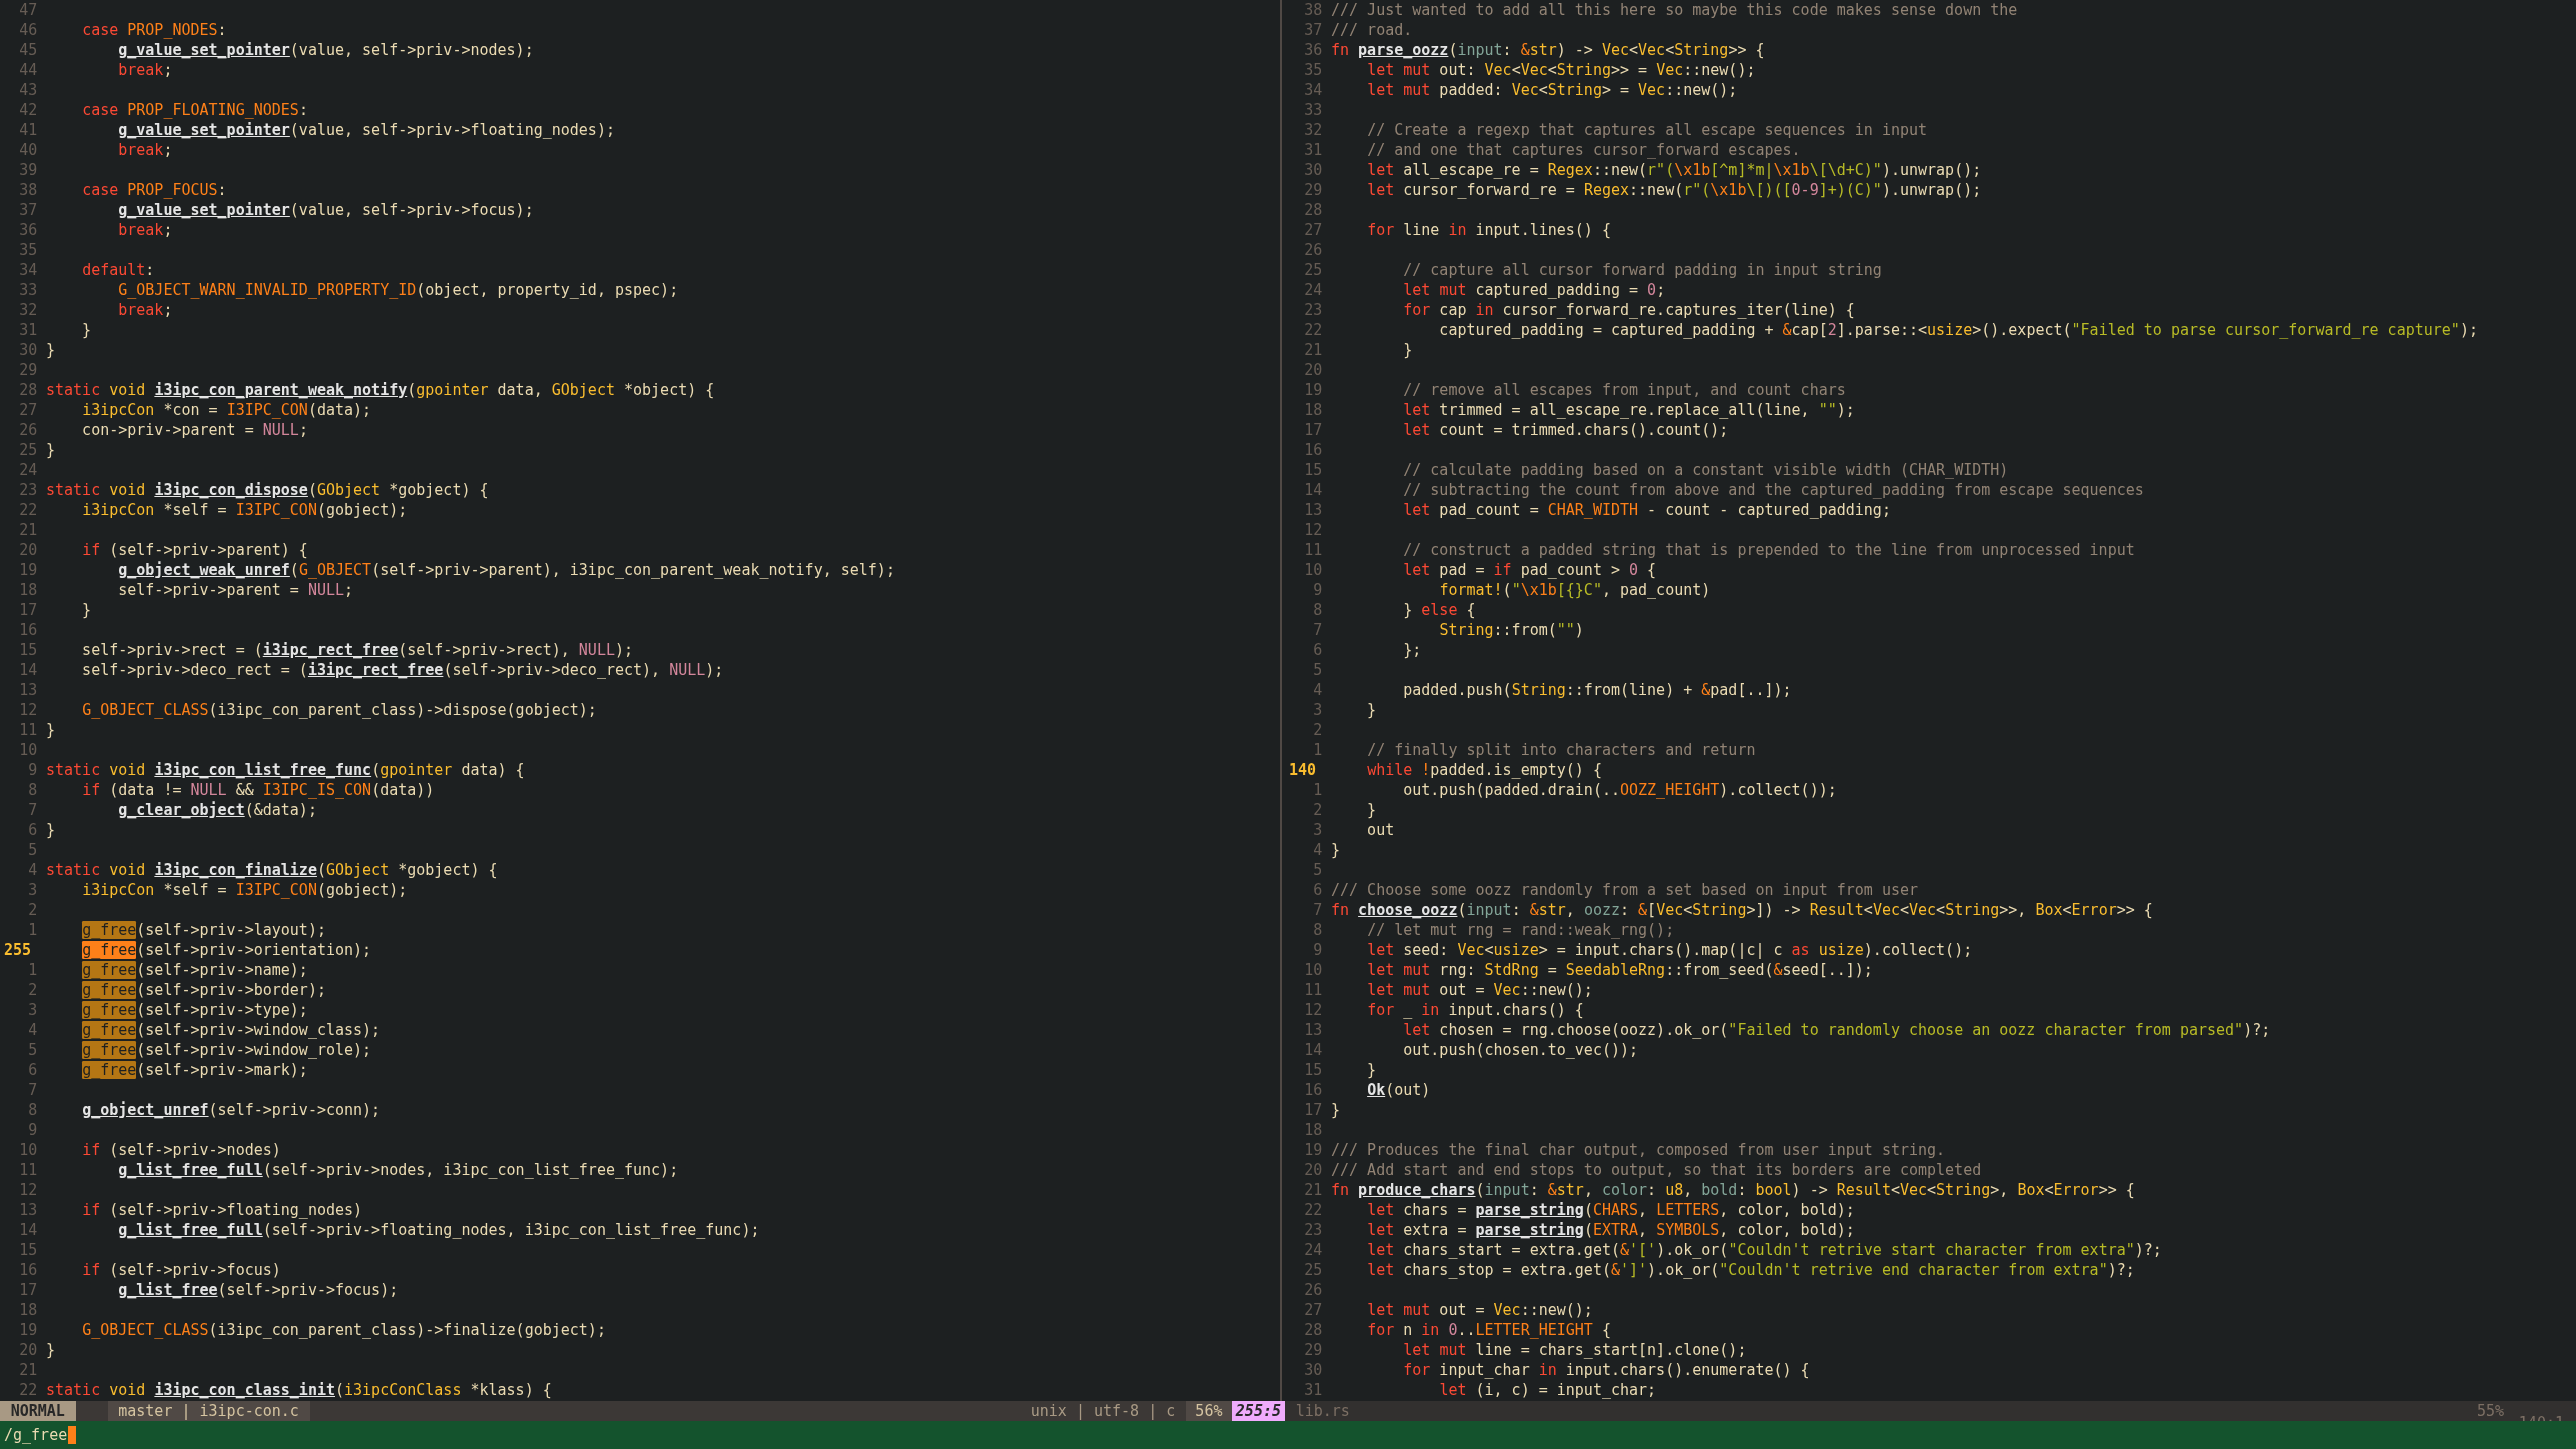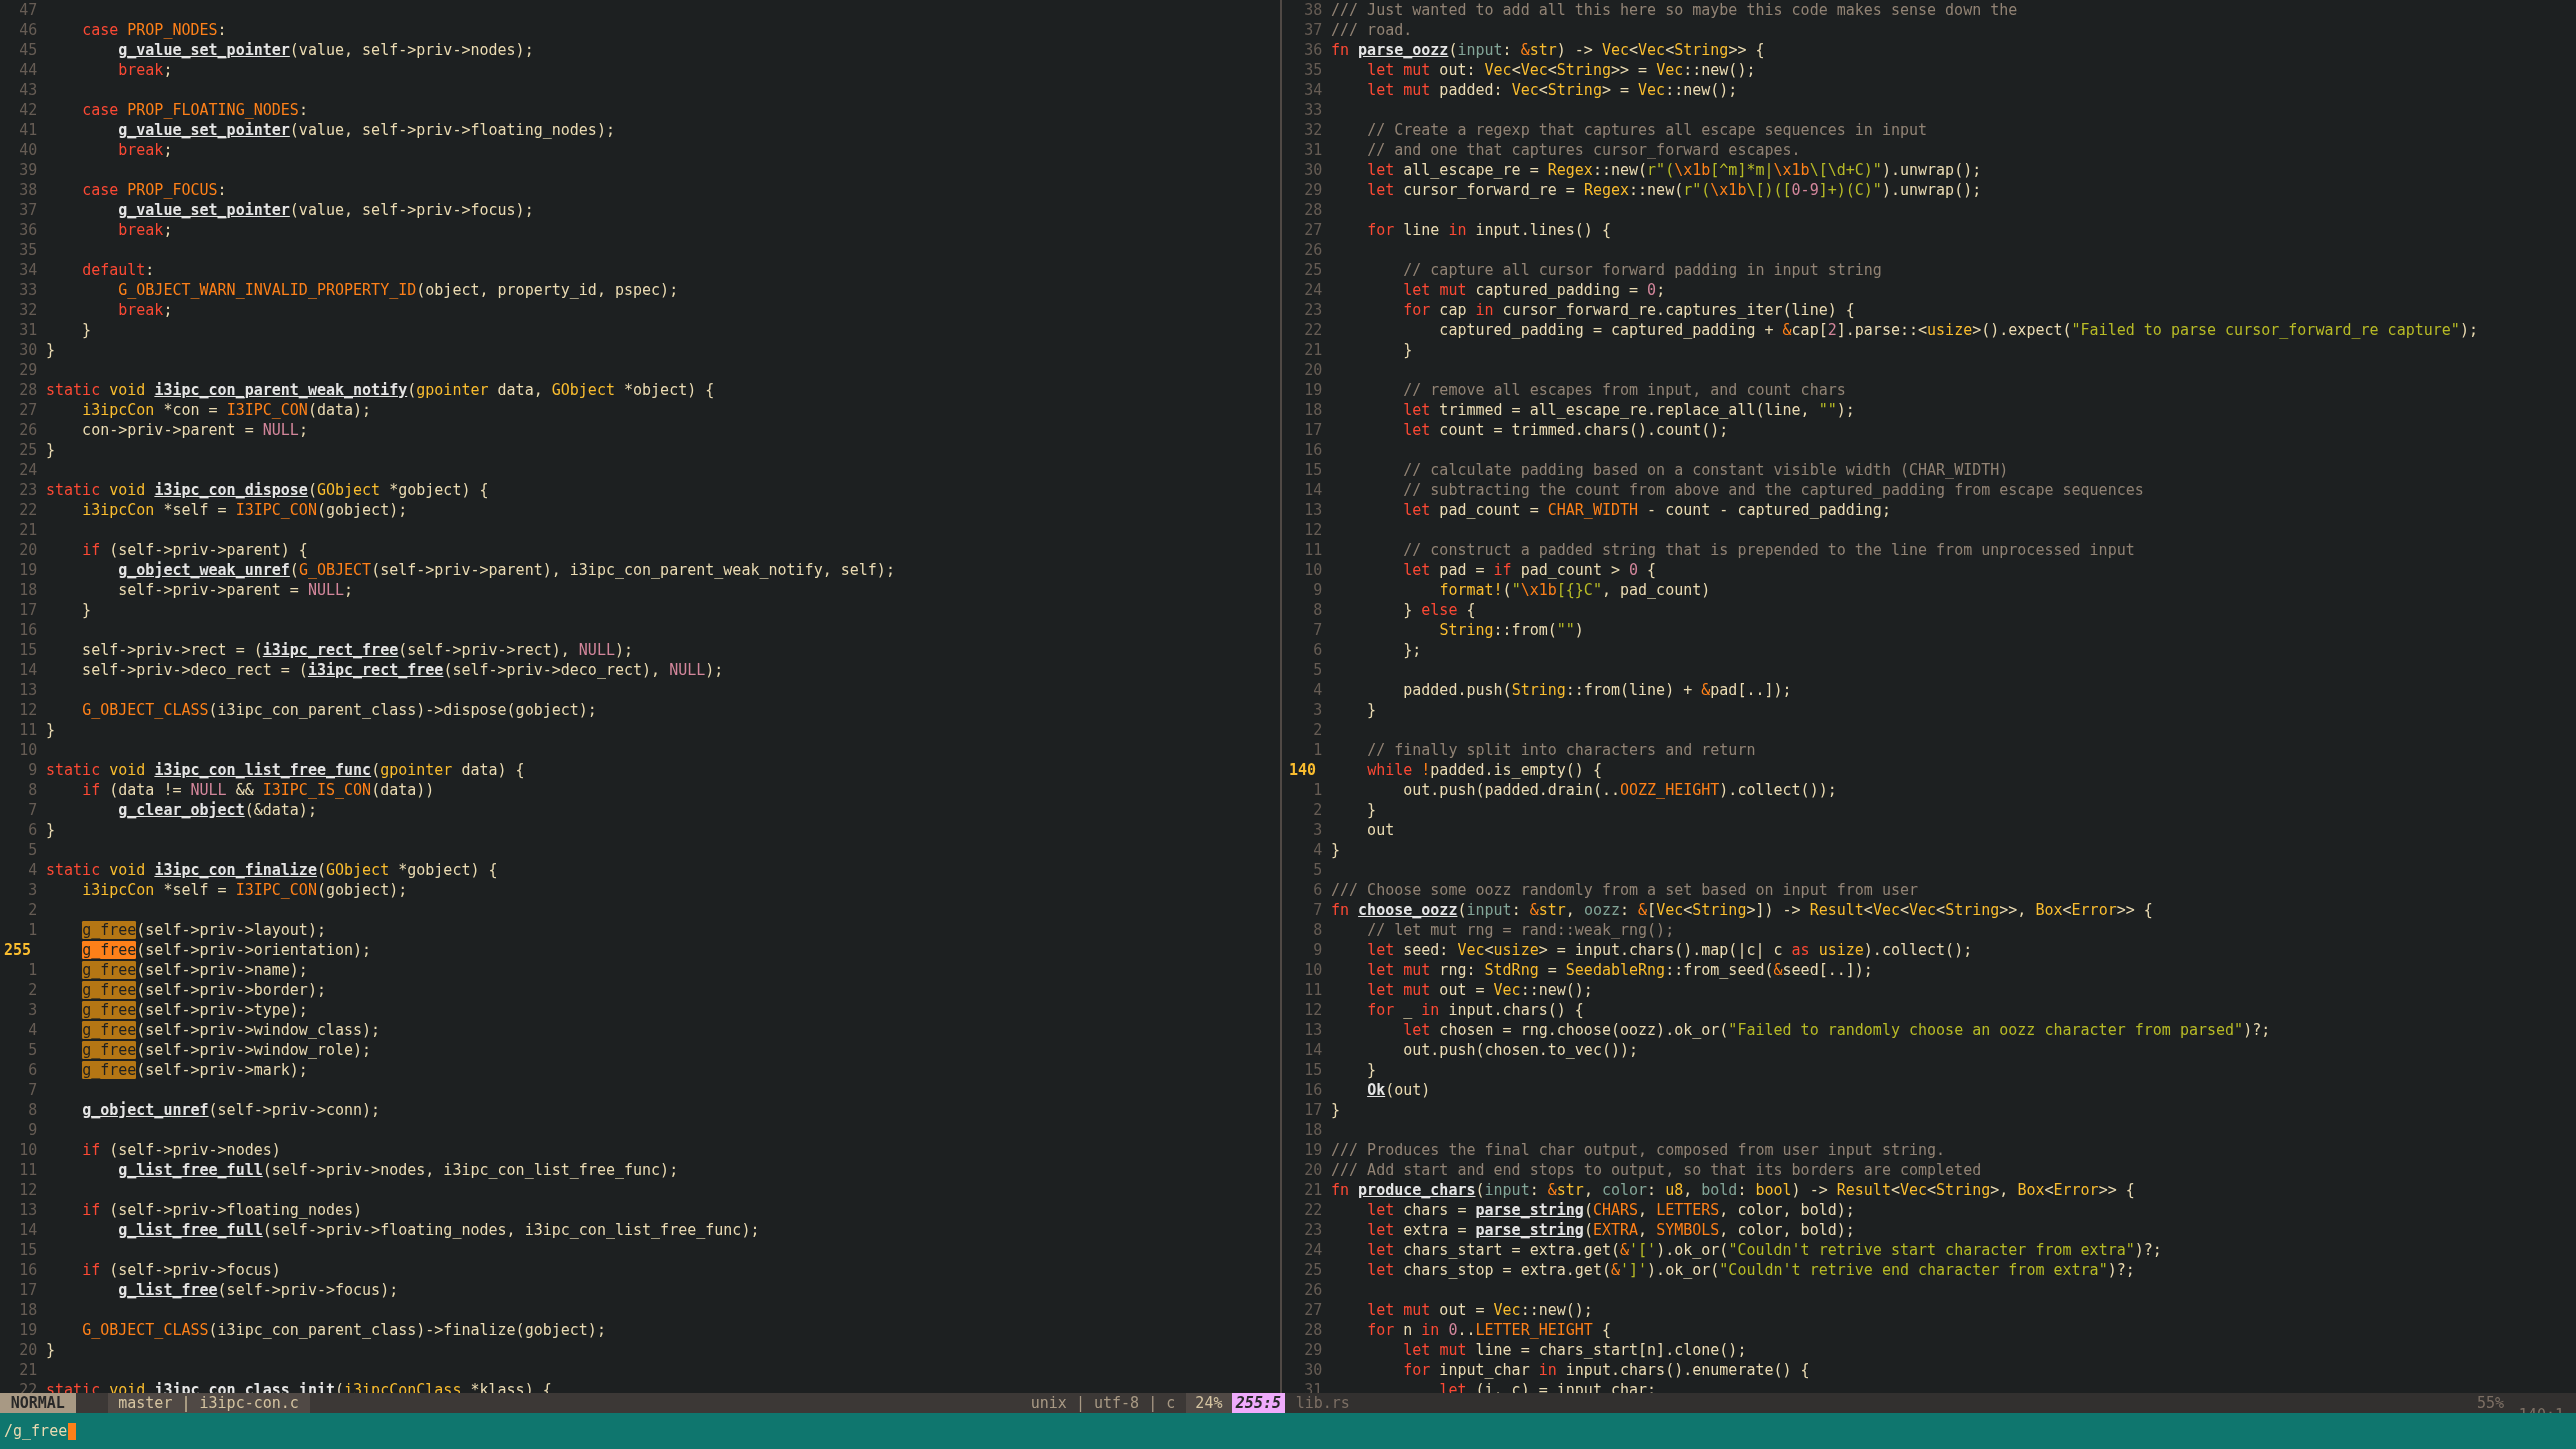--- a/index.html
+++ b/index.html
@@ -34,22 +34,22 @@
   .sl-mode{background:#a89984;color:#282828;font-weight:bold;padding:0 10.7px;}
   .sl-info{background:#504945;color:#d5c4a1;padding:0 10.7px;margin-left:32px;}
   .sl-fill{flex:1;}
   .sl-meta{padding:0 10.7px;color:#a89984;}
   .sl-pct{background:#504945;color:#d5c4a1;padding:0 9.4px;}
   .sl-pos{background:#f0abfc;color:#282828;font-weight:bold;padding:0 4px;font-style:italic;}
   .sl-right{flex:1;display:flex;background:#32302f;color:#7c6f64;overflow:hidden;}
   .slr-file{padding:0 10.7px;}
   .slr-pct{padding:0 6.7px;}
   .slr-pos{padding:0 12px 0 8px;margin-top:12px;}
-  #cmdline{height:36px;line-height:20px;display:flex;align-items:center;
-           padding-left:4px;background:#0f766e;color:#ebdbb2;}
+  #cmdline{height:28px;line-height:20px;display:flex;align-items:center;
+           padding-left:4px;background:#14532d;color:#ebdbb2;}
   .cursor-block{display:inline-block;width:8px;height:17.4px;background:#fe8019;margin-left:0.7px;}
 </style>
 </head>
 <body>
 
 <div id="screen">
   <div id="editor">
     <div class="pane" id="pane-left">
         <div class="row"><span class="ln">47</span><span class="ct"></span></div>
         <div class="row"><span class="ln">46</span><span class="ct"><span>    </span><span class="tk-k">case</span><span> </span><span class="tk-m">PROP_NODES</span><span>:</span></span></div>
@@ -195,21 +195,21 @@
         <div class="row"><span class="ln">30</span><span class="ct"><span>        </span><span class="tk-k">for</span><span> input_char </span><span class="tk-k">in</span><span> input.chars().enumerate() {</span></span></div>
         <div class="row"><span class="ln">31</span><span class="ct"><span>            </span><span class="tk-k">let</span><span> (i, c) = input_char;</span></span></div>
       </div>
   </div>
   <div id="statusline">
     <div class="sl-left">
       <span class="sl-mode">NORMAL</span>
       <span class="sl-info">master | i3ipc-con.c</span>
       <span class="sl-fill"></span>
       <span class="sl-meta">unix | utf-8 | c</span>
-      <span class="sl-pct">24%</span>
+      <span class="sl-pct">56%</span>
       <span class="sl-pos">255:5</span>
     </div>
     <div class="sl-right">
       <span class="slr-file">lib.rs</span>
       <span class="sl-fill"></span>
       <span class="slr-pct">55%</span>
       <span class="slr-pos">140:1</span>
     </div>
   </div>
   <div id="cmdline">

